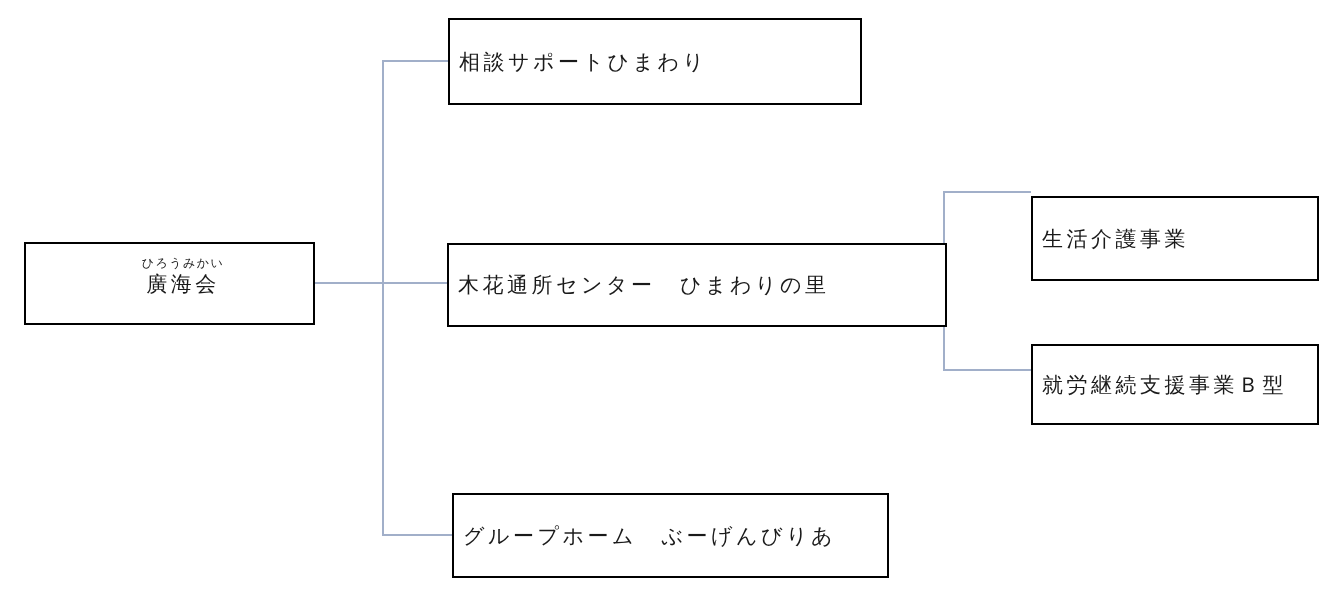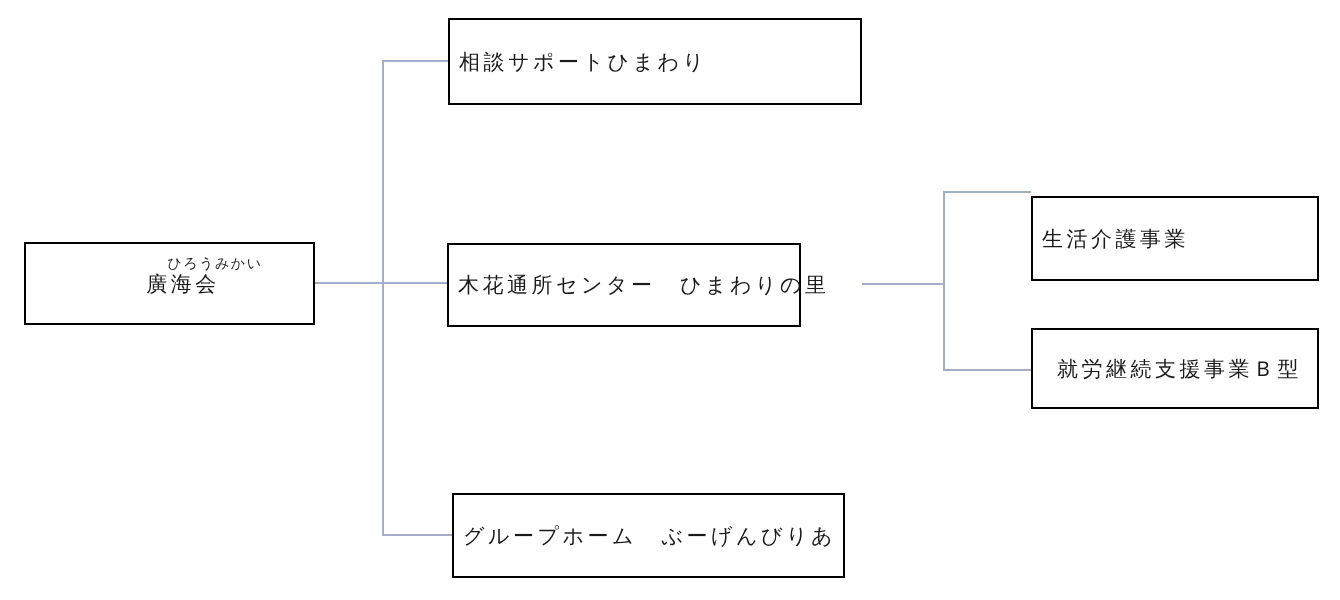--- a/index.html
+++ b/index.html
@@ -42,33 +42,32 @@
   .ruby-wrap {
     position: relative;
     display: inline-block;
     margin-left: 21px; 
   }
   .furigana {
     position: absolute;
     top: -15px;
     left: 50%;
     transform: translateX(-50%);
-    font-size: 14px;
+    font-size: 12px;
     letter-spacing: 1.5px;
     white-space: nowrap;
     color: var(--text);
-    margin-left: 32px;
   }
   
   #box-root     { left: 24px;   top: 242px; width: 291px; height: 83px; }
   #box-consult  { left: 448px;  top: 18px;  width: 414px; height: 87px; }
-  #box-center   { left: 447px;  top: 243px; width: 354px; height: 84px; }
-  #box-home     { left: 452px;  top: 493px; width: 393px; height: 85px; }
+  #box-center   { left: 447px;  top: 243px; width: 500px; height: 84px; }
+  #box-home     { left: 452px;  top: 493px; width: 437px; height: 85px; }
   #box-care     { left: 1031px; top: 148px; width: 288px; height: 85px; margin-top: 48px; }
-  #box-work     { left: 1031px; top: 328px; width: 288px; height: 81px; justify-content: center; }
+  #box-work     { left: 1031px; top: 344px; width: 288px; height: 81px; }
   
   #ln-left-v        { left: 382px; top: 61px;  height: 475px; }
   #ln-left-h-top    { left: 382px; top: 60px;  width: 66px; }
   #ln-left-h-mid    { left: 315px; top: 282px; width: 132px; }
   #ln-left-h-bottom { left: 382px; top: 534px; width: 70px; }
   #ln-right-v       { left: 943px; top: 191px; height: 180px; }
   #ln-right-h-mid   { left: 862px; top: 283px; width: 83px; }
   #ln-right-h-top   { left: 943px; top: 191px; width: 88px; }
   #ln-right-h-bottom{ left: 943px; top: 369px; width: 88px; }
 </style>

